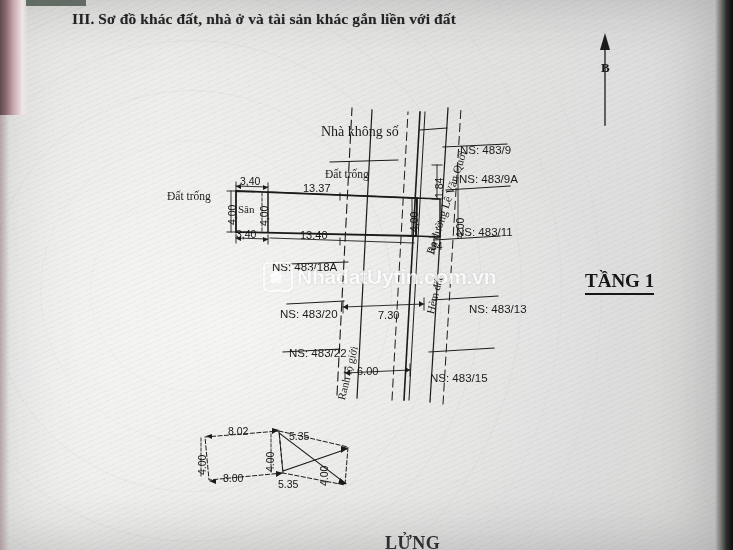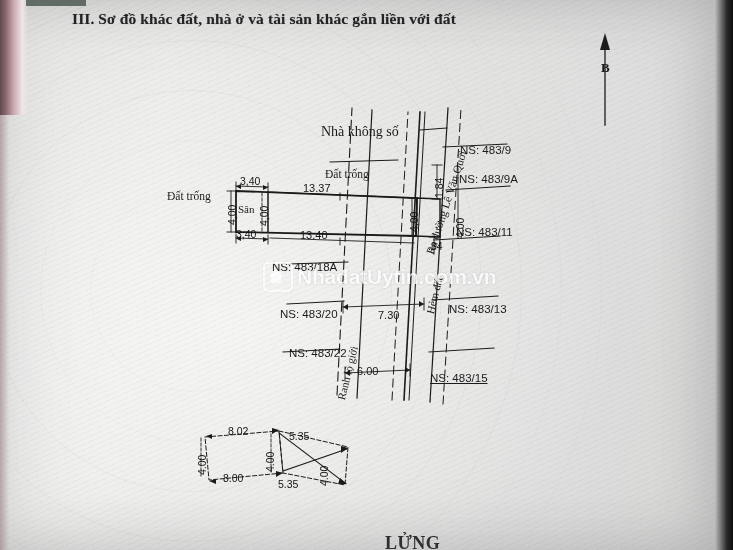--- a/index.html
+++ b/index.html
@@ -233,22 +233,22 @@
 
     <div class="lbl lbl-vn rot-tilt" style="left:424px;top:252px;font-size:11.5px;">Ra đường Lê Văn Quới</div>
 
     <div class="lbl lbl-vn rot-tilt2" style="left:424px;top:312px;font-size:11px;">Hẻm đất</div>
 
     <div class="lbl lbl-vn rot-tilt2" style="left:335px;top:398px;font-size:11px;">Ranh lộ giới</div>
 
     <div class="lbl" style="left:460px;top:144px;font-size:11.5px;">NS: 483/9</div>
     <div class="lbl" style="left:459px;top:173px;font-size:11.5px;">NS: 483/9A</div>
     <div class="lbl" style="left:456px;top:226px;font-size:11.5px;">NS: 483/11</div>
-    <div class="lbl" style="left:449px;top:303px;font-size:11.5px;">NS: 483/13</div>
-    <div class="lbl" style="left:430px;top:372px;font-size:11.5px;text-decoration:underline;">NS: 483/15</div>
+    <div class="lbl" style="left:449px;top:303px;font-size:11.5px;padding-left:20px;">NS: 483/13</div>
+    <div class="lbl" style="left:430px;top:372px;font-size:11.5px;">NS: 483/15</div>
 
     <div class="lbl" style="left:272px;top:261px;font-size:11.5px;">NS: 483/18A</div>
     <div class="lbl" style="left:280px;top:308px;font-size:11.5px;">NS: 483/20</div>
     <div class="lbl" style="left:277px;top:347px;font-size:11.5px;padding-left:12px;">NS: 483/22</div>
 
     <div class="dim" style="left:240px;top:175px;">3,40</div>
     <div class="dim" style="left:303px;top:182px;font-size:11px;">13.37</div>
     <div class="dim" style="left:236px;top:228px;">3,40</div>
     <div class="dim" style="left:300px;top:229px;font-size:11px;">13.40</div>
 
@@ -268,20 +268,21 @@
     <div class="dim" style="left:278px;top:478px;">5.35</div>
     <div class="dim rot90" style="left:196px;top:475px;">4.00</div>
     <div class="dim rot90" style="left:264px;top:472px;">4.00</div>
     <div class="dim rot90" style="left:318px;top:486px;">4.00</div>
   </div>
 
   <div class="title">III. Sơ đồ khác đất, nhà ở và tài sản khác gắn liền với đất</div>
 
   <div class="northlbl">B</div>
 
+  <div class="tang1">TẦNG 1</div>
 
   <div class="lung">LỬNG</div>
 
   <div class="wm">
     <div class="logo"></div>
     <div class="txt">NhadatUytin.com.vn</div>
   </div>
 
   <div class="grain"></div>
   <div class="vignette"></div>

